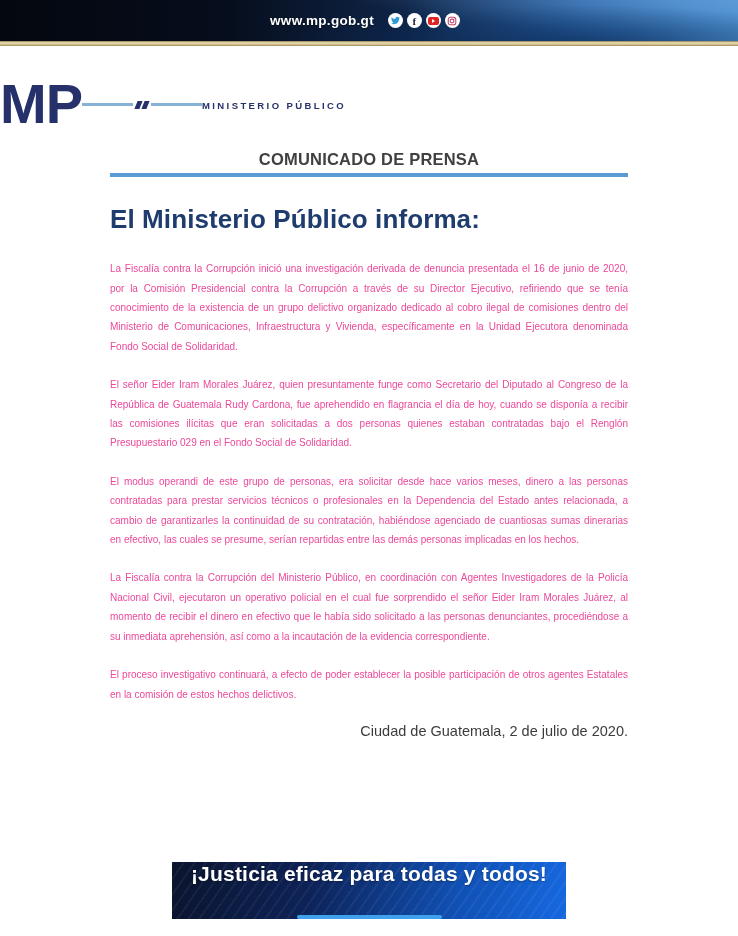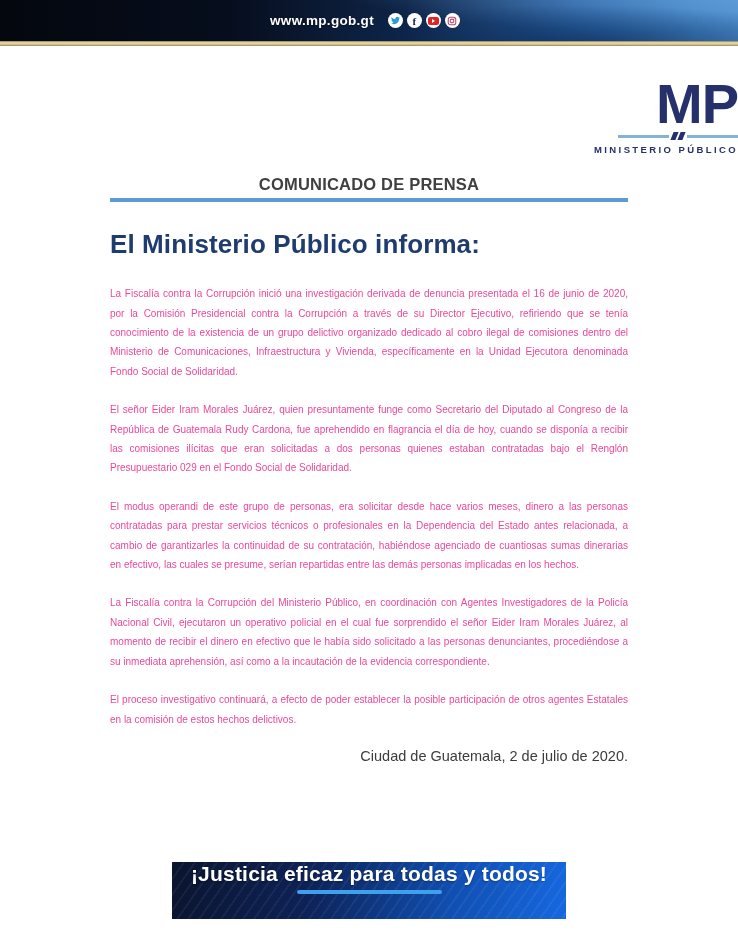--- a/index.html
+++ b/index.html
@@ -37,21 +37,21 @@
     display: flex; align-items: center; justify-content: center;
   }
   .yt-tri { width: 0; height: 0; border-left: 3px solid #ffffff; border-top: 2px solid transparent; border-bottom: 2px solid transparent; }
 
   .gold-line {
     height: 5px; width: 100%;
     background: linear-gradient(180deg, #8f7d50 0%, #e9ddb2 35%, #d9c894 65%, #9a8757 100%);
   }
 
   
-  .logo-block { margin-top: 31px; display: flex; flex-direction: column; align-items: flex-end; padding-left: 6px; }
+  .logo-block { margin-top: 31px; display: flex; flex-direction: row; align-items: center; }
   .logo-acronym {
     color: #26306b; font-size: 56px; font-weight: bold; letter-spacing: -1px; line-height: 0.95;
   }
   .logo-rule { display: flex; align-items: center; margin-top: 2px; width: 120px; height: 8px; position: relative; }
   .logo-rule .bar { flex: 1; height: 3px; background: #85b2d6; }
   .logo-slashes { display: flex; gap: 2px; margin: 0 3px; }
   .logo-slash { width: 5px; height: 8px; background: #26306b; transform: skewX(-22deg); }
   .logo-name {
     margin-top: 4px; color: #26306b; font-size: 9.5px; font-weight: bold; letter-spacing: 2.4px;
   }
@@ -78,21 +78,21 @@
   }
 
   
   .banner {
     position: absolute; left: 50%; transform: translateX(-50%);
     top: 862px;
     width: 394px; height: 57px;
     background:
       repeating-linear-gradient(125deg, rgba(255,255,255,0.05) 0 2px, rgba(255,255,255,0) 2px 9px),
       linear-gradient(100deg, #0a142e 0%, #0d2257 35%, #1050b4 72%, #1668e0 100%);
-    display: flex; flex-direction: column; align-items: center; justify-content: flex-start;
+    display: flex; flex-direction: column; align-items: center; justify-content: space-between;
   }
   .banner-text {
     color: #ffffff; font-size: 21px; font-weight: bold; letter-spacing: 0.2px;
     text-shadow: 0 1px 2px rgba(0,0,0,0.35);
   }
   .banner-underline {
     margin-top: 4px; width: 145px; height: 4px; background: #3fa0ec; border-radius: 2px;
   }
 </style>
 </head>

